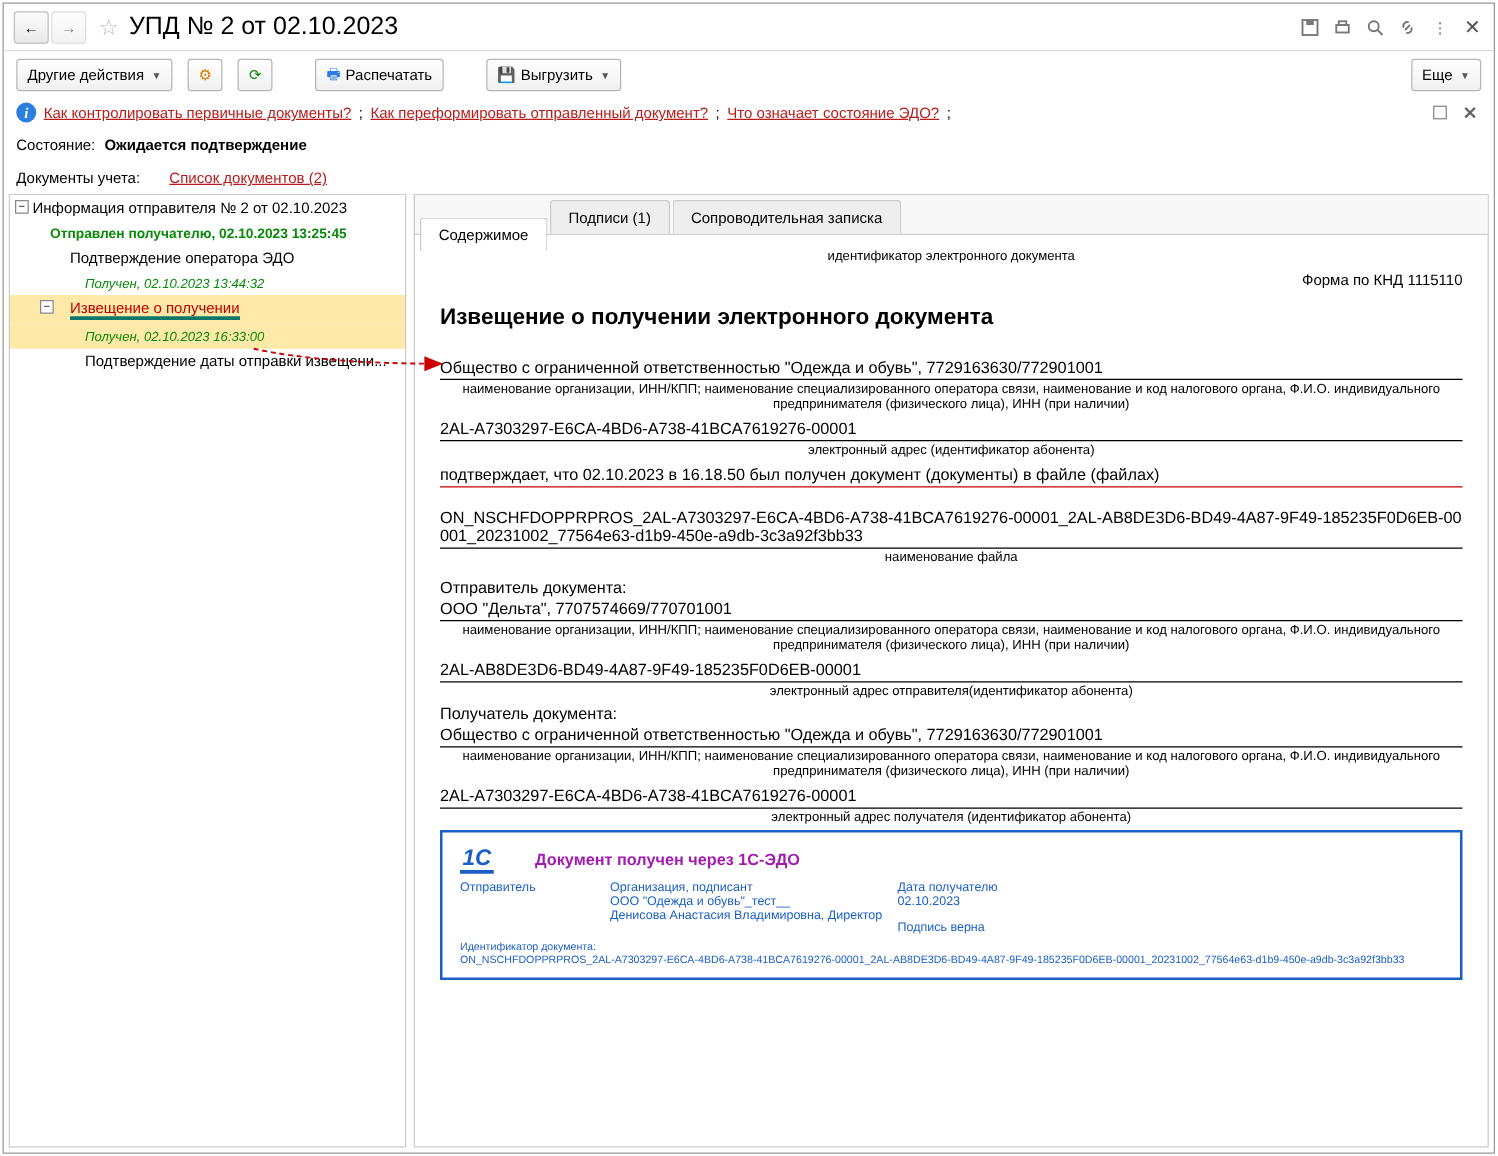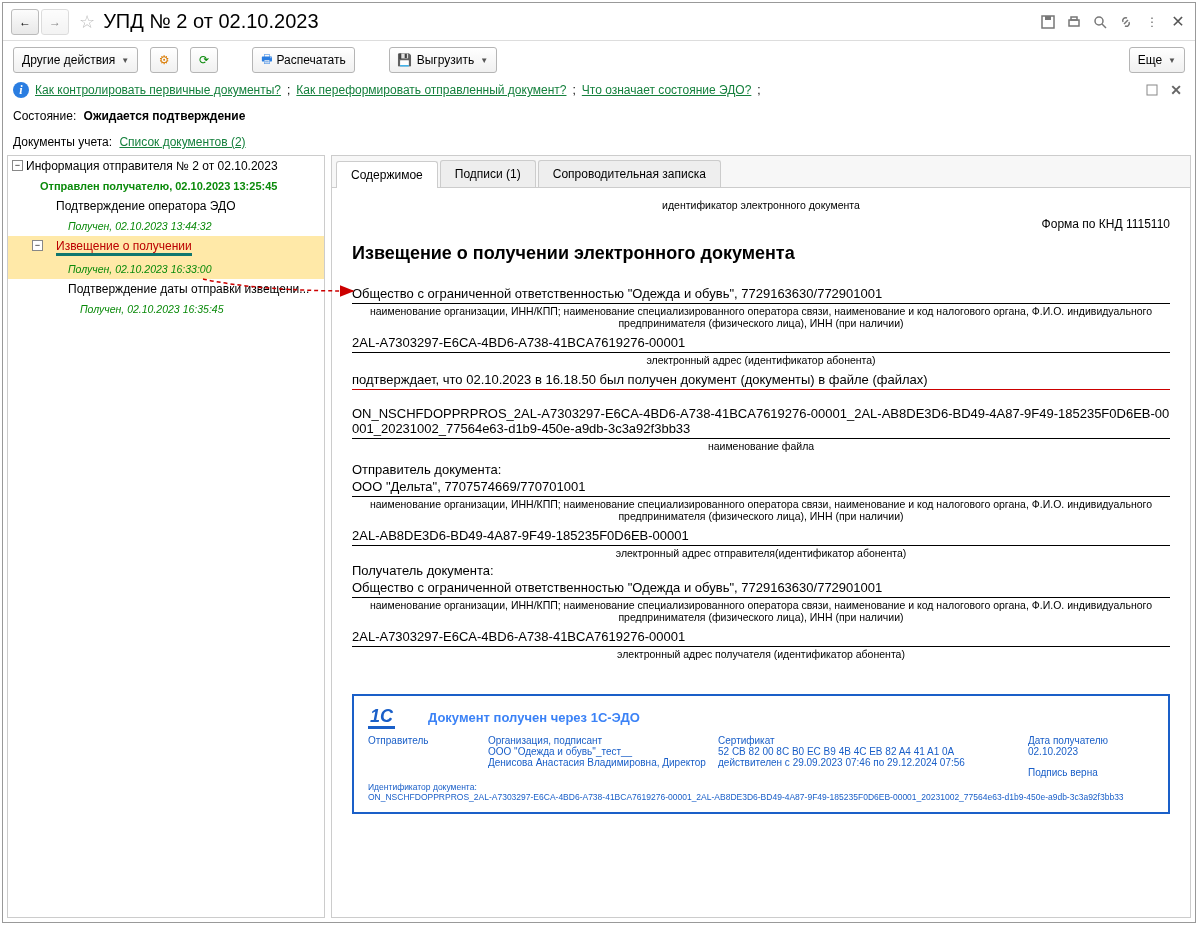--- a/index.html
+++ b/index.html
@@ -11,53 +11,53 @@
 .star { margin: 0 8px; color:#bbb; font-size:18px;}
 .title { font-size: 20px; font-weight: normal; }
 .title-right { margin-left:auto; display:flex; gap:8px; align-items:center;}
 .ticon { width:18px; height:18px; color:#666; display:flex; align-items:center; justify-content:center; cursor:pointer;}
 .toolbar { display:flex; align-items:center; padding: 6px 10px; gap:12px;}
 .btn { border:1px solid #b5b5b5; background:linear-gradient(#fff,#f0f0f0); border-radius:3px; padding:4px 8px; display:flex; align-items:center; gap:4px; font-size:12px; cursor:pointer; height:26px;}
 .btn .caret { font-size:8px; margin-left:2px; color:#555;}
 .btn-icon { width:28px; padding:4px; justify-content:center;}
 .infobar { padding: 2px 10px 6px 10px; display:flex; align-items:center; gap:6px; font-size:12px;}
 .info-ico { width:16px; height:16px; border-radius:50%; background:#2a7de1; color:#fff; display:flex; align-items:center; justify-content:center; font-weight:bold; font-family:serif; font-style:italic;}
-.link { color:#15803d; text-decoration:underline; cursor:pointer;}
+.link { color:#b91c1c; text-decoration:underline; cursor:pointer;}
 .infobar-right { margin-left:auto; display:flex; gap:6px; align-items:center;}
 .statusbar { padding:4px 10px; font-size:12px;}
 .docline { padding:8px 10px 6px 10px; font-size:12px;}
 .main { flex:1; display:flex; gap:6px; padding:0 4px 4px 4px; overflow:hidden;}
 .left-panel { width:318px; border:1px solid #ccc; background:#fff; overflow:hidden;}
 .tree-item { padding:3px 6px 3px 24px; position:relative;}
 .tree-item.root { padding-left:18px; font-weight:normal;}
 .tree-toggle { position:absolute; left:4px; top:4px; width:11px; height:11px; border:1px solid #888; font-size:9px; line-height:9px; text-align:center; cursor:pointer; background:#fff;}
 .tree-item.level1 { padding-left:32px;}
 .tree-item.level2 { padding-left:48px;}
 .tree-item.level2 .tree-toggle { left:24px;}
 .tree-item.level3 { padding-left:60px;}
 .status-green { color:#0a8a0a; font-weight:bold; font-size:11px;}
 .status-green-small { color:#0a8a0a; font-style:italic; font-size:10.5px;}
 .tree-item.highlight { background:#ffe9a8;}
 .tree-item.highlight .label { color:#b00; border-bottom:3px solid #0f766e; display:inline-block;}
 .right-panel { flex:1; border:1px solid #ccc; display:flex; flex-direction:column; position:relative;}
 .tabs { display:flex; border-bottom:1px solid #ccc; background:#f7f7f7; padding:4px 4px 0 4px;}
 .tab { padding:6px 14px; border:1px solid #ccc; border-bottom:none; margin-right:2px; border-radius:3px 3px 0 0; background:#eee; font-size:12px; cursor:pointer;}
-.tab.active { background:#fff; position:relative; top:1px;}
+.tab.active { background:#fff; position:relative; top:14px;}
 .doc-area { flex:1; overflow-y:scroll; padding:10px 20px; font-size:13px; position:relative;}
 .doc-line { border-bottom:1px solid #000; padding:2px 0;}
 .doc-caption { text-align:center; font-size:10.5px; font-family:Arial; color:#000; padding:1px 0 4px 0;}
 .doc-right { text-align:right; font-size:12px; padding:2px 0;}
 .doc-title { font-size:18px; font-weight:bold; padding:10px 0 20px 0;}
 .confirm-line { border-bottom:1px solid #c00; padding:2px 0;}
 .spacer { height:14px;}
-.sig-box { border:2px solid #1a5fc8; margin-top:30px; padding:10px 14px; font-size:10.5px; color:#1a5fc8;}
+.sig-box { border:2px solid #1a5fc8; padding:10px 14px; font-size:10.5px; color:#1a5fc8;}
 .sig-row { display:flex; align-items:flex-start;}
 .sig-logo { width:60px; font-size:18px; font-weight:bold; font-style:italic;}
 .sig-logo-text { font-family:Arial; }
-.sig-title { color:#3b82f6; font-size:13px; font-weight:bold; padding-top:4px;}
+.sig-title { color:#a21caf; font-size:13px; font-weight:bold; padding-top:4px;}
 .sig-grid { display:grid; grid-template-columns: 110px 220px 300px auto; gap:2px 10px; margin-top:8px; font-size:10px;}
 .sig-label { color:#1a5fc8;}
 .sig-id { font-size:8.5px; color:#1a5fc8; margin-top:4px; word-break:break-all;}
 .arrow-svg { position:absolute; left:195px; top:116px; width:160px; height:30px; pointer-events:none; z-index:5;}
 svg { display:block;}
 </style>
 </head>
 <body>
 
 <div class="app">
@@ -147,21 +147,21 @@
     </div>
   </div>
 
   <div class="statusbar">
     <span>Состояние:</span>
     <b style="margin-left:4px;">Ожидается подтверждение</b>
   </div>
 
   <div class="docline">
     <span>Документы учета:</span>
-    <span class="link" style="margin-left:4px;">Список документов (2)</span>
+    <span class="link" style="margin-left:20px;">Список документов (2)</span>
   </div>
 
   <div class="main" style="position:relative;">
 
     <svg class="arrow-svg">
       <defs>
           <marker id="ah" markerWidth="10" markerHeight="8" refX="9" refY="4" orient="auto">
             <path d="M0,0 L10,4 L0,8 Z" fill="#c00"></path>
           </marker>
         </defs>
@@ -184,23 +184,20 @@
       </div>
       <div class="tree-item level2 highlight">
         <span class="tree-toggle">−</span>
         <span class="label">Извещение о получении</span>
       </div>
       <div class="tree-item level3 highlight">
         <span class="status-green-small">Получен, 02.10.2023 16:33:00</span>
       </div>
       <div class="tree-item level2" style="padding-left:60px;">
         <span>Подтверждение даты отправки извещени...</span>
-      </div>
-      <div class="tree-item level3" style="padding-left:72px;">
-        <span class="status-green-small">Получен, 02.10.2023 16:35:45</span>
       </div>
     </div>
 
     <div class="right-panel">
       <div class="tabs">
         <div class="tab active">Содержимое</div>
         <div class="tab">Подписи (1)</div>
         <div class="tab">Сопроводительная записка</div>
       </div>
       <div class="doc-area">
@@ -242,25 +239,20 @@
             <div class="sig-title">Документ получен через 1С-ЭДО</div>
           </div>
           <div class="sig-grid">
             <div class="sig-label">Отправитель</div>
             <div>
               <div class="sig-label">Организация, подписант</div>
               <div style="white-space:pre-line;">ООО "Одежда и обувь"_тест__
 Денисова Анастасия Владимировна, Директор</div>
             </div>
             <div>
-              <div class="sig-label">Сертификат</div>
-              <div style="white-space:pre-line;">52 CB 82 00 8C B0 EC B9 4B 4C EB 82 A4 41 A1 0A
-действителен с 29.09.2023 07:46 по 29.12.2024 07:56</div>
-            </div>
-            <div>
               <div class="sig-label">Дата получателю</div>
               <div>02.10.2023</div>
               <div style="margin-top:10px;">Подпись верна</div>
             </div>
           </div>
           <div class="sig-id">
             <div>Идентификатор документа:</div>
             <div>ON_NSCHFDOPPRPROS_2AL-A7303297-E6CA-4BD6-A738-41BCA7619276-00001_2AL-AB8DE3D6-BD49-4A87-9F49-185235F0D6EB-00001_20231002_77564e63-d1b9-450e-a9db-3c3a92f3bb33</div>
           </div>
         </div>

